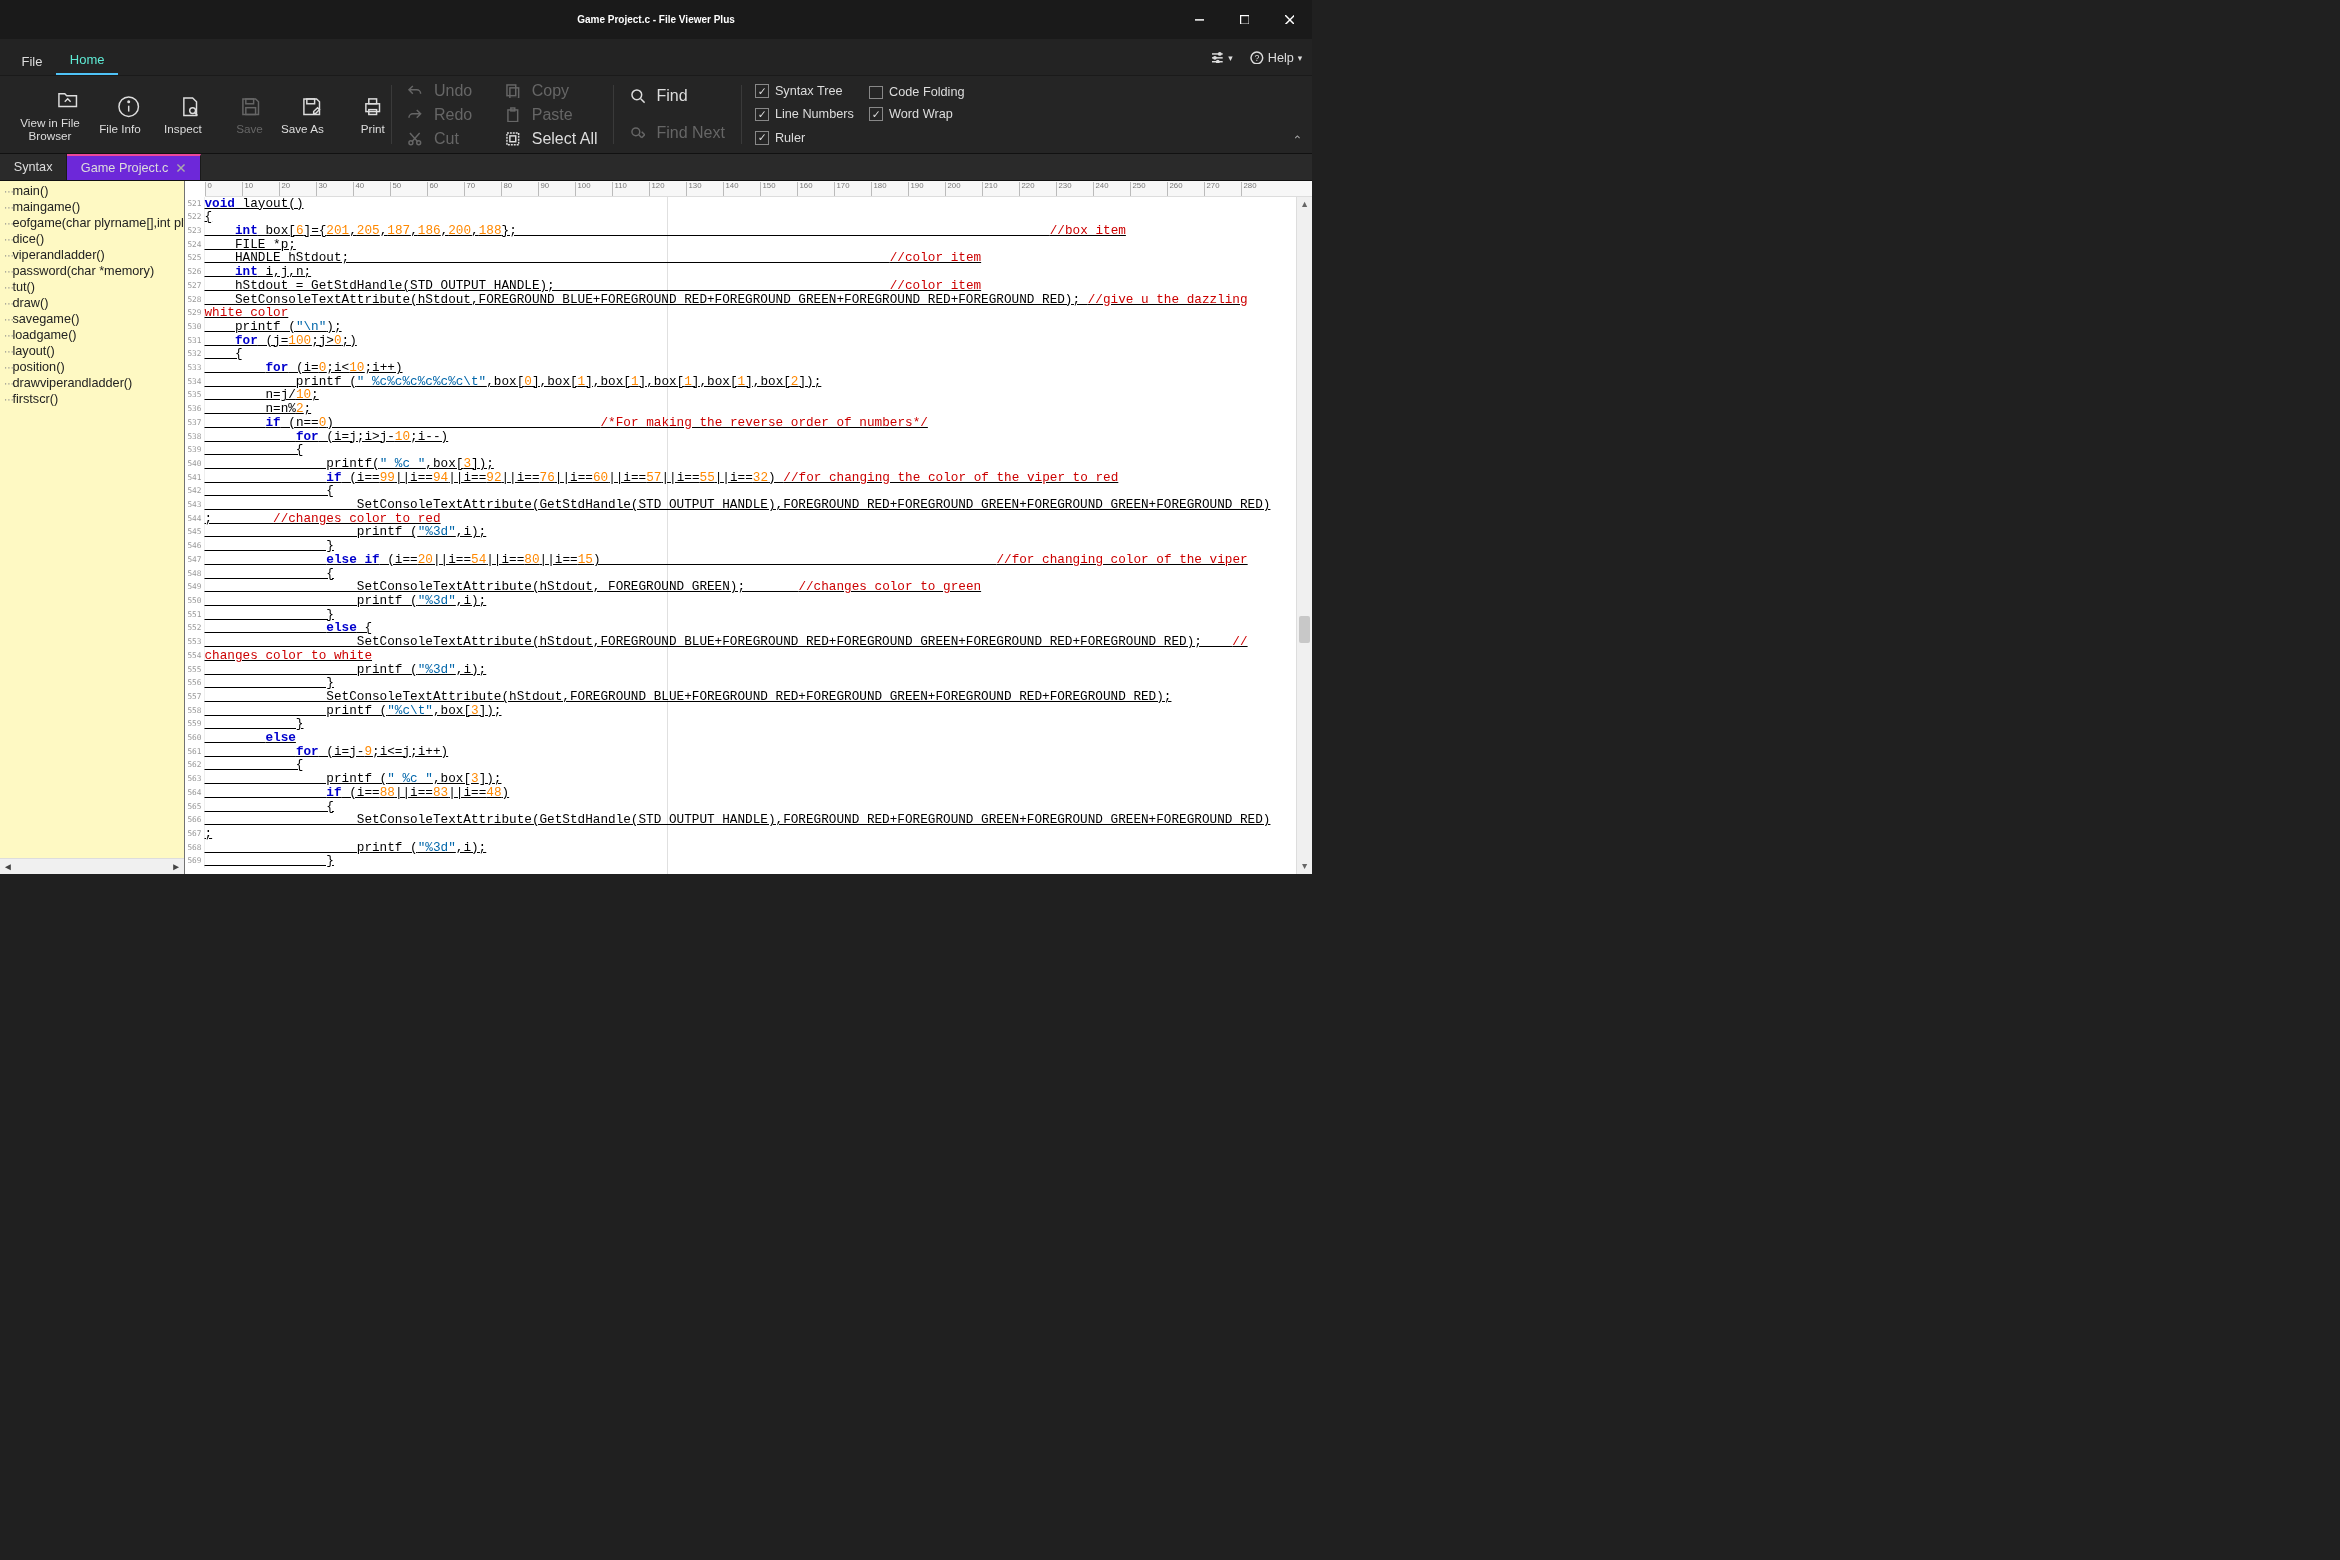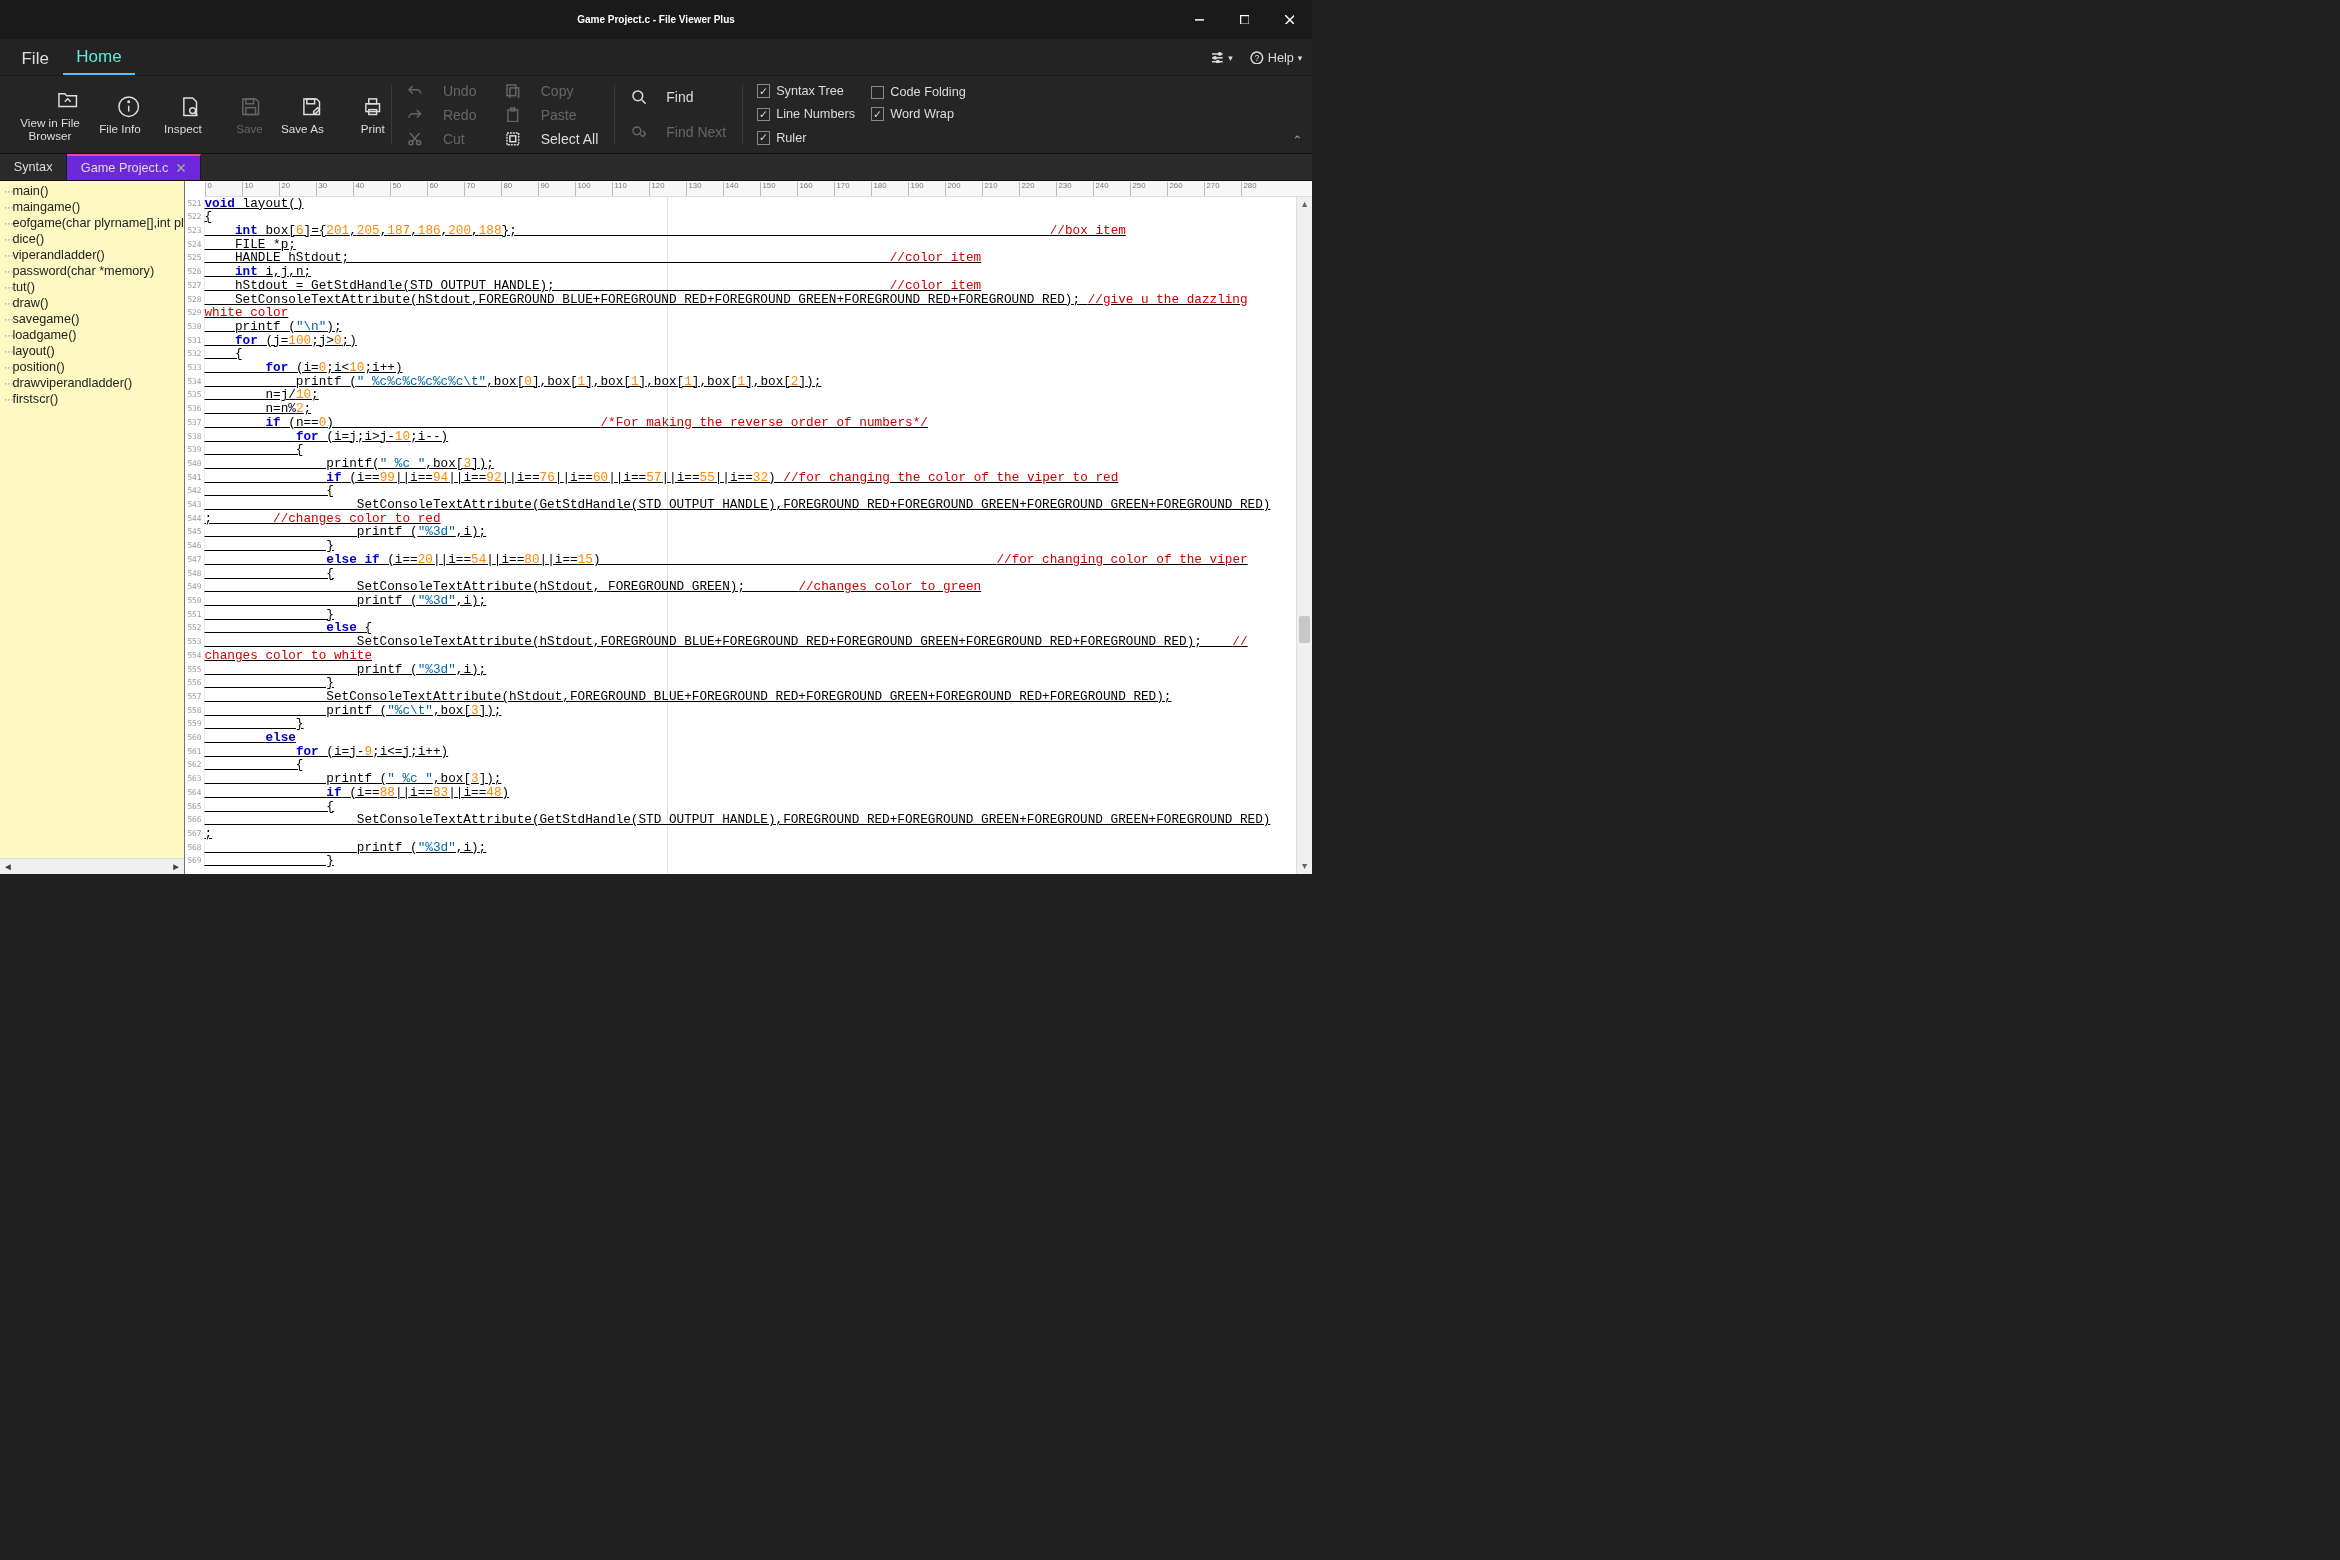--- a/index.html
+++ b/index.html
@@ -38,21 +38,21 @@
   height: 37px;
   background: #232323;
   display: flex;
   align-items: flex-end;
   padding: 0 7.8px;
   border-bottom: 1px solid #1a1a1a;
   position: relative;
 }
 .menubar .menu-item {
   padding: 7.8px 13.7px 5.9px 13.7px;
-  color: #ddd; font-size: 17px;
+  color: #ddd; font-size: 13px;
   cursor: pointer;
 }
 .menubar .menu-item.active {
   color: #5eead4;
   border-bottom: 2.9px solid #4fc3f7;
 }
 .menubar .right-controls {
   position: absolute; right: 9.8px; top: 0; height: 37px;
   display: flex; align-items: center; gap: 17.6px;
   color: #ddd;
@@ -78,22 +78,22 @@
   border-radius: 2.9px;
 }
 .ribbon .bigbtn.wide { width: 72px; }
 .ribbon .bigbtn .icon { width: 23.4px; height: 23.4px; display: flex; align-items: center; justify-content: center;}
 .ribbon .bigbtn.disabled { color: #666; }
 .ribbon .col-small {
   display: flex; flex-direction: column; justify-content: space-around;
   height: 70px; padding: 0 5.9px; gap: 2px;
 }
 .ribbon .smallbtn {
-  display: flex; align-items: center; gap: 20px;
-  color: #ddd; font-size: 14px; cursor: pointer; padding: 2px 3.9px;
+  display: flex; align-items: center; gap: 11px;
+  color: #ddd; font-size: 16px; cursor: pointer; padding: 2px 3.9px;
   min-width: 86px;
 }
 .ribbon .smallbtn.disabled { color: #666; }
 .ribbon .smallbtn .icon { width: 15.6px; height: 15.6px; display:flex; align-items:center; justify-content:center; }
 .ribbon .sep { width: 1px; height: 59px; background: #3a3a3a; margin: 0 5.9px; align-self: center; }
 
 .ribbon .checkcol {
   display: flex; flex-direction: column; justify-content: space-around;
   height: 70px; padding: 0 7.8px;
 }

